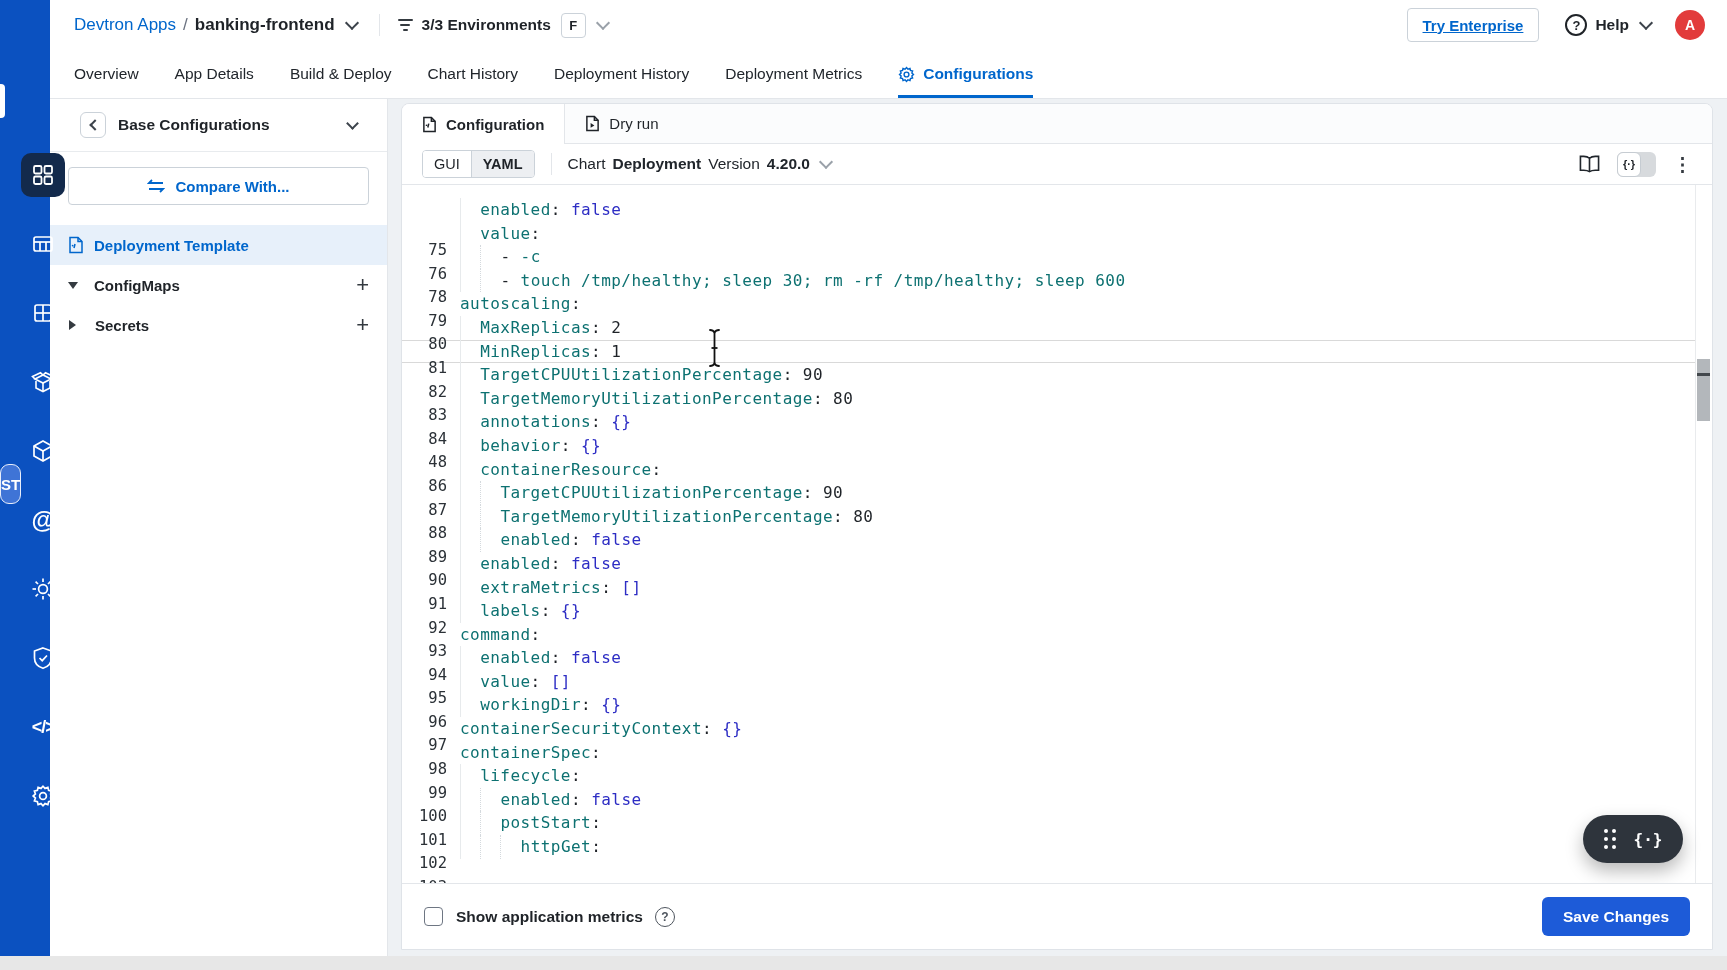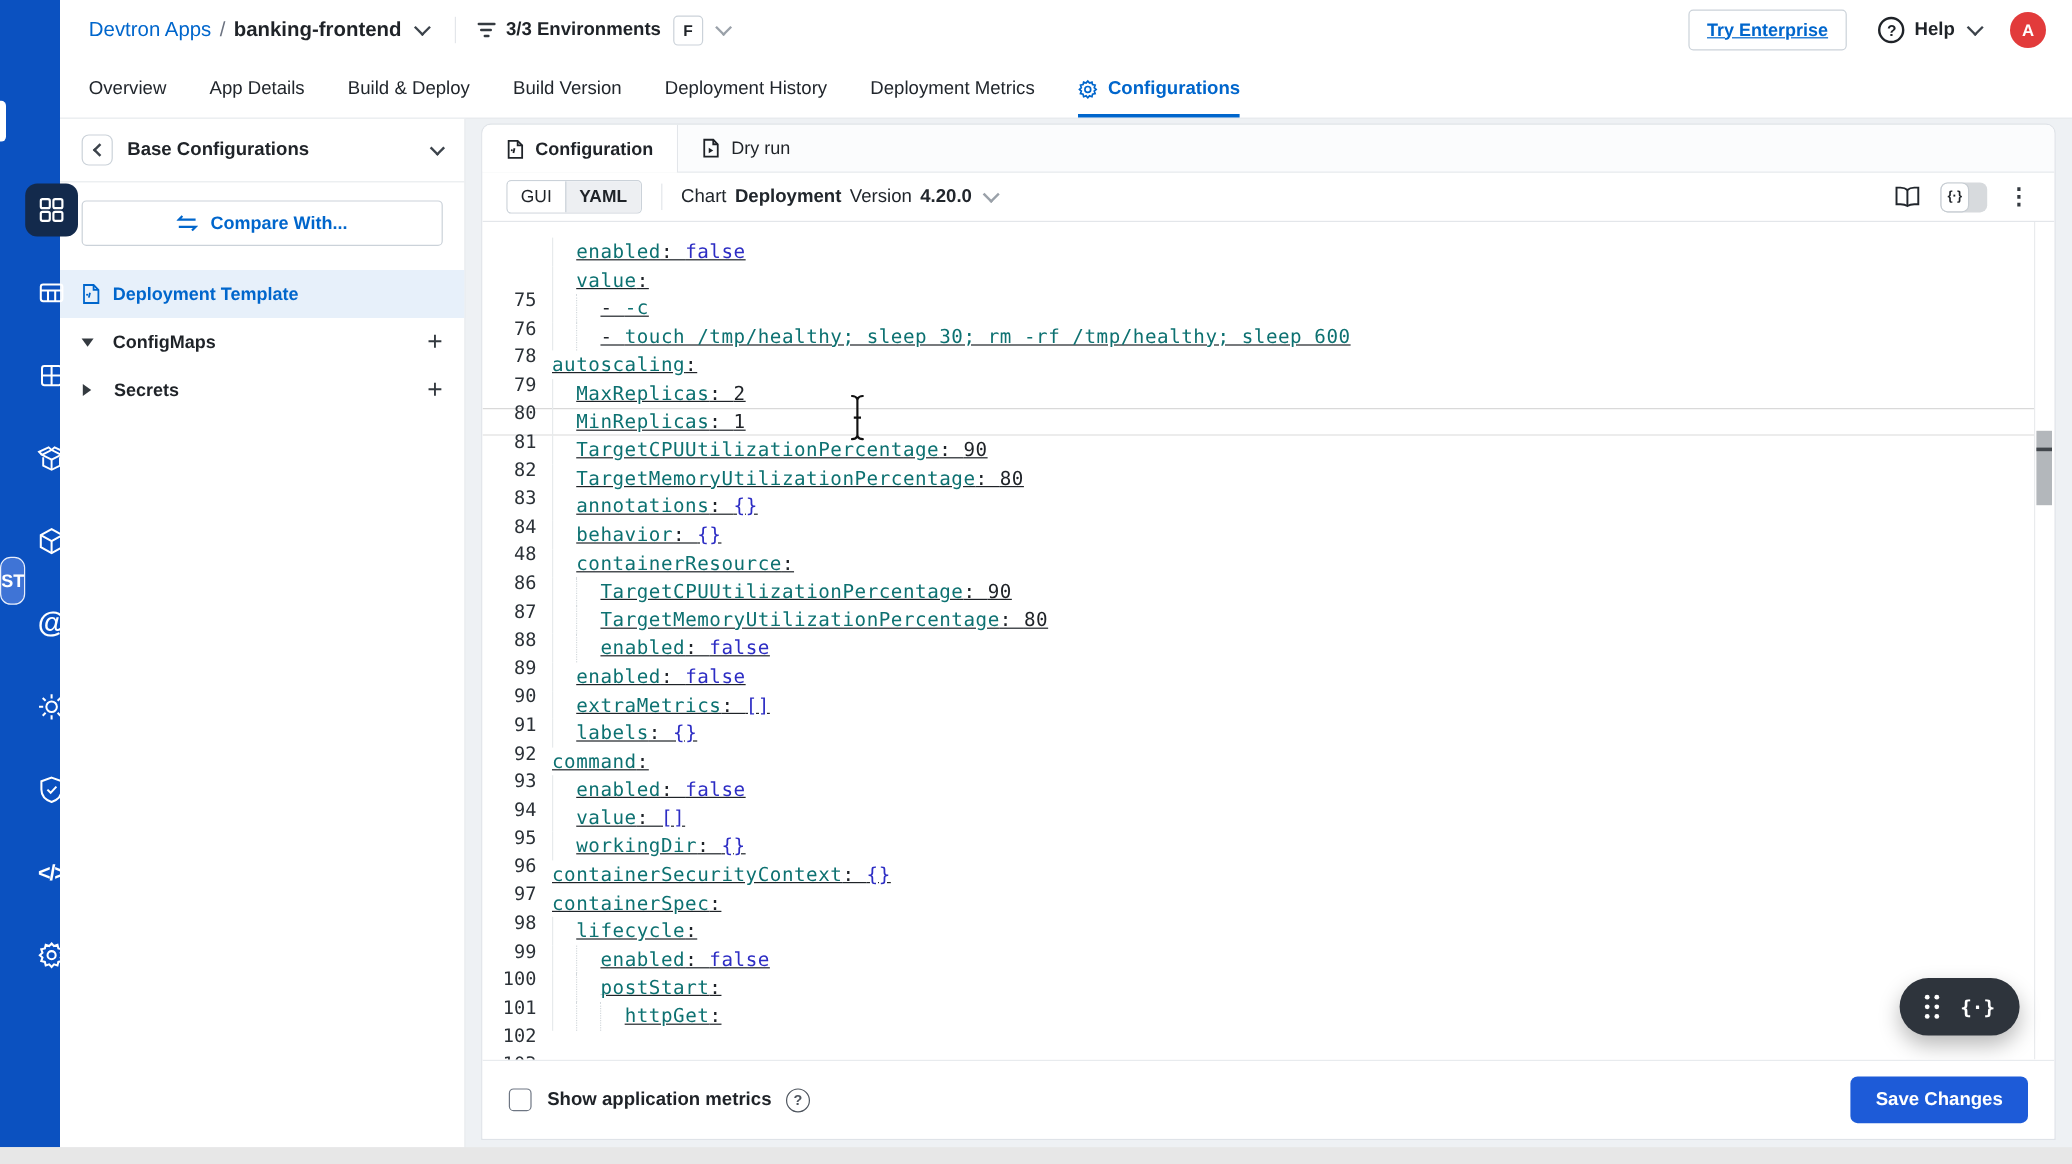--- a/index.html
+++ b/index.html
@@ -43,21 +43,21 @@
   .avatar { width:30px; height:30px; border-radius:50%; background:#e23b3b; color:#fff; display:flex; align-items:center; justify-content:center; font-size:14px; font-weight:700; margin-left:24px; }
 
   .navtabs { height:49px; background:#fff; border-bottom:1px solid #e3e6ea; display:flex; align-items:stretch; gap:36px; padding:0 24px; flex:none; }
   .navtab { display:flex; align-items:center; font-size:15.5px; color:#21262c; gap:8px; }
   .navtab.active { color:#0066cc; font-weight:700; box-shadow:inset 0 -3px 0 #0066cc; }
 
   .content { flex:1; display:flex; min-height:0; }
 
   
   .config-panel { width:338px; background:#fff; border-right:1px solid #e3e6ea; flex:none; display:flex; flex-direction:column; }
-  .cp-header { height:53px; border-bottom:1px solid #e8ebee; display:flex; align-items:center; padding:0 18px; flex:none; }
+  .cp-header { height:53px; border-bottom:1px solid #e8ebee; display:flex; align-items:center; padding:0 30px; flex:none; }
   .back-btn { width:26px; height:26px; border:1px solid #cbd2d9; border-radius:6px; background:#fff; display:flex; align-items:center; justify-content:center; margin-right:12px; }
   .chev-left { width:8px; height:8px; border-left:2px solid #3c434b; border-bottom:2px solid #3c434b; transform:rotate(45deg); margin-left:3px; }
   .cp-title { font-size:15.5px; font-weight:700; flex:1; }
   .chev-down-sm { width:9px; height:9px; border-right:2px solid #3c434b; border-bottom:2px solid #3c434b; transform:rotate(45deg); margin-top:-4px; }
   .compare-btn { margin:15px 18px 0; height:38px; border:1px solid #cbd2d9; border-radius:4px; background:#fff; color:#0066cc; font-size:15px; font-weight:700; font-family:inherit; display:flex; align-items:center; justify-content:center; gap:10px; }
   .cp-list { margin-top:20px; }
   .cp-item { height:40px; display:flex; align-items:center; padding:0 18px; font-size:15px; gap:10px; }
   .cp-item.selected { background:#e7f0fa; color:#0066cc; font-weight:700; }
   .caret-down { width:0; height:0; border-left:5px solid transparent; border-right:5px solid transparent; border-top:7px solid #343a40; margin-right:6px; }
   .caret-right { width:0; height:0; border-top:5px solid transparent; border-bottom:5px solid transparent; border-left:7px solid #343a40; margin-right:9px; margin-left:1px; }
@@ -81,21 +81,21 @@
   .tb-right { margin-left:auto; display:flex; align-items:center; gap:17px; }
   .toggle-pill { width:39px; height:25px; background:#d7dadd; border-radius:6px; position:relative; }
   .toggle-knob { position:absolute; left:0; top:0; width:24px; height:25px; background:#fff; border:1px solid #c6ccd2; border-radius:6px; display:flex; align-items:center; justify-content:center; font-size:11px; font-weight:700; color:#1f2328; }
   .kebab { font-size:19px; font-weight:700; color:#343a40; letter-spacing:0; line-height:1; }
 
   
   .editor { flex:1; position:relative; overflow:hidden; padding-top:13px; min-height:0; background:#fff; }
   .cl { display:flex; height:23.6px; line-height:23.6px; font-family:"DejaVu Sans Mono", monospace; font-size:16px; letter-spacing:0.45px; }
   .cl.active { box-shadow: inset 0 1px 0 #d9d9d9, inset 0 -1px 0 #d9d9d9; }
   .ln { width:58px; flex:none; text-align:right; padding-right:13px; color:#2b3137; font-size:15.5px; letter-spacing:0;margin-top:41px; }
-  .code { white-space:pre;text-decoration:underline; }
+  .code { white-space:pre; }
   .ind { display:inline-block; width:20.2px; height:23.6px; vertical-align:top; border-left:1px solid #e7eaec; }
   .ind.dot { border-left-style:dotted; border-left-color:#d4d9dd; }
   .tk-k { color:#0d7171; } .tk-s { color:#0d7171; }
   .tk-p { color:#1f2328; } .tk-n { color:#1f2328; } .tk-d { color:#1f2328; }
   .tk-b { color:#2d2dc4; } .tk-o { color:#2d2dc4; }
   .scroll-track { position:absolute; top:0; right:0; bottom:0; width:17px; border-left:1px solid #e9ebed; background:#fff; }
   .scroll-thumb { position:absolute; top:174px; right:2px; width:13px; height:62px; background:#b3b7bb; }
   .scroll-mark { position:absolute; top:188px; right:2px; width:13px; height:3px; background:#42474c; }
   .ibeam { position:absolute; left:305px; top:143px; }
   .float-pill { position:absolute; right:29px; bottom:20px; width:100px; height:48px; border-radius:24px; background:#2e343c; box-shadow:0 8px 18px rgba(0,0,0,.28); display:flex; align-items:center; justify-content:center; gap:18px; }
@@ -229,21 +229,21 @@
           <div class="navtab">
             <span>Overview</span>
           </div>
           <div class="navtab">
             <span>App Details</span>
           </div>
           <div class="navtab">
             <span>Build &amp; Deploy</span>
           </div>
           <div class="navtab">
-            <span>Build Version</span>
+            <span>Chart History</span>
           </div>
           <div class="navtab">
             <span>Deployment History</span>
           </div>
           <div class="navtab">
             <span>Deployment Metrics</span>
           </div>
           <div class="navtab active">
             <svg width="17" height="17" viewBox="0 0 24 24" fill="none" stroke="#0066cc" stroke-width="2">
               <circle cx="12" cy="12" r="3.4"></circle>

